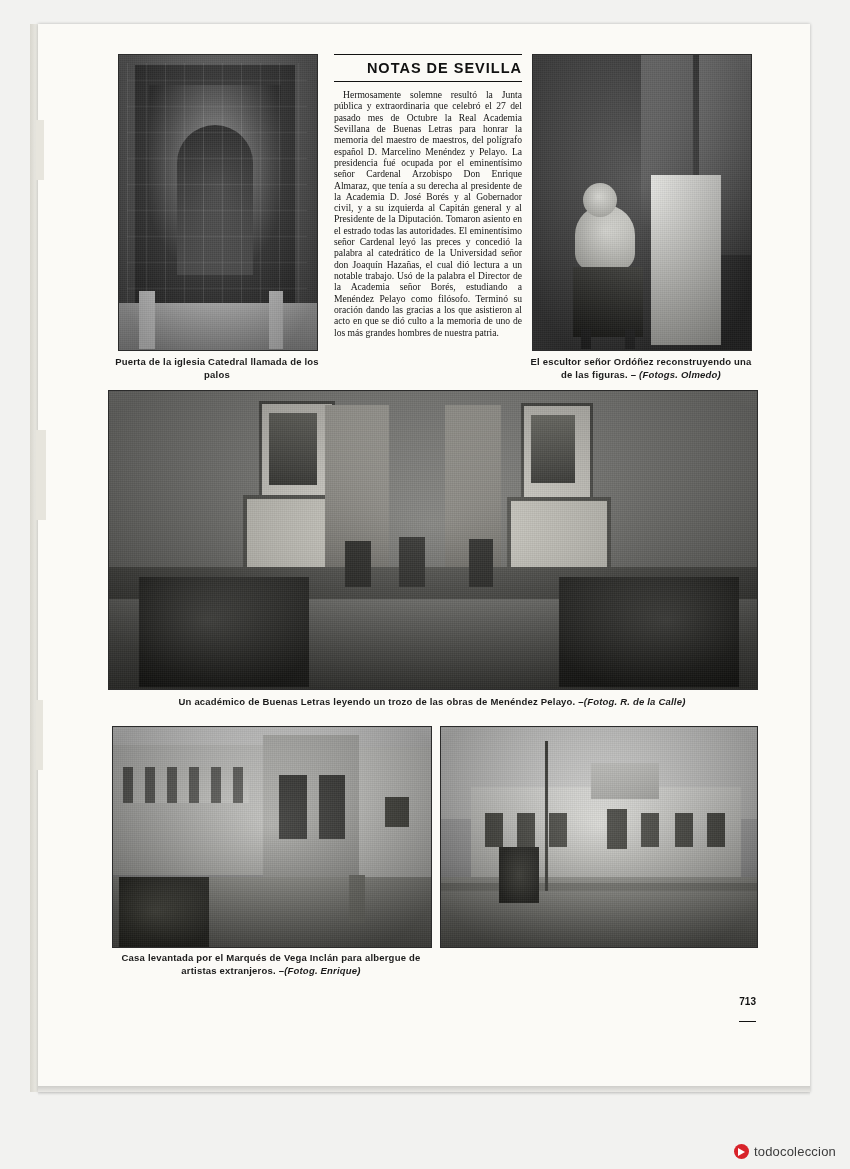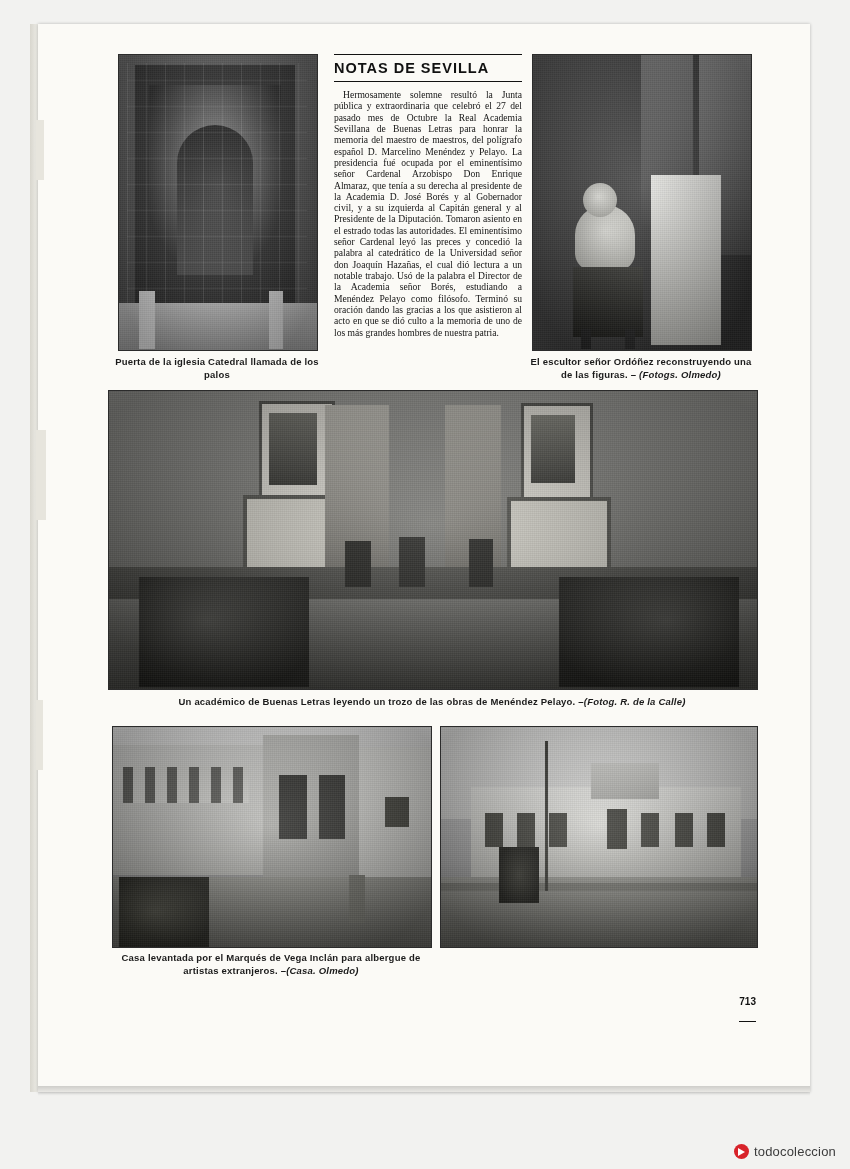--- a/index.html
+++ b/index.html
@@ -118,21 +118,21 @@
   }
   .rule-top, .rule-bot {
     border-top: 1.5px solid #111;
     width: 100%;
   }
   .headline {
     font-family: "Liberation Sans", sans-serif;
     font-weight: bold;
     font-size: 14.5px;
     letter-spacing: 1px;
-    text-align: left;
+    text-align: right;
     padding: 5px 0 5px 0;
     color: #111;
   }
   .body-text {
     font-size: 9.6px;
     line-height: 1.18;
     text-align: justify;
     color: #141414;
     margin-top: 7px;
     hyphens: auto;
@@ -310,21 +310,21 @@
       <div class="sh" style="left:246px;top:20px;width:72px;height:150px;background:linear-gradient(to bottom,#e3e3df,#b6b6b2);"></div>
       <div class="sh" style="left:272px;top:70px;width:24px;height:30px;background:#46463f;"></div>
       <div class="sh" style="left:0;top:150px;width:318px;height:70px;background:linear-gradient(to bottom,#8d8d87,#5a5a55);"></div>
       <div class="sh" style="left:6px;top:150px;width:90px;height:70px;background:radial-gradient(ellipse at 40% 50%, #4f4f46, #24241f 80%);"></div>
       <div class="sh" style="left:236px;top:148px;width:16px;height:48px;background:#6f6f68;"></div>
       <div class="grain"></div>
         <div class="vig"></div>
     </div>
     <div class="caption cap-house">
       <span>Casa levantada por el Marqués de Vega Inclán para albergue de artistas extranjeros.</span>
-      <em>–(Casa. Olmedo)</em>
+      <em>–(Fotog. Enrique)</em>
     </div>
 
     <div class="photo ph-lab">
       <div class="sh" style="left:0;top:0;width:316px;height:92px;background:linear-gradient(to bottom,#eeeeec,#cfcfcd);"></div>
       <div class="sh" style="left:30px;top:60px;width:270px;height:96px;background:linear-gradient(to bottom,#e6e6e2,#b9b9b4);"></div>
       <div class="sh" style="left:150px;top:36px;width:68px;height:36px;background:linear-gradient(to bottom,#d8d8d4,#acaca8);"></div>
       <div class="sh" style="left:44px;top:86px;width:18px;height:34px;background:#45453f;"></div>
       <div class="sh" style="left:76px;top:86px;width:18px;height:34px;background:#45453f;"></div>
       <div class="sh" style="left:108px;top:86px;width:18px;height:34px;background:#45453f;"></div>
       <div class="sh" style="left:166px;top:82px;width:20px;height:40px;background:#3c3c37;"></div>

